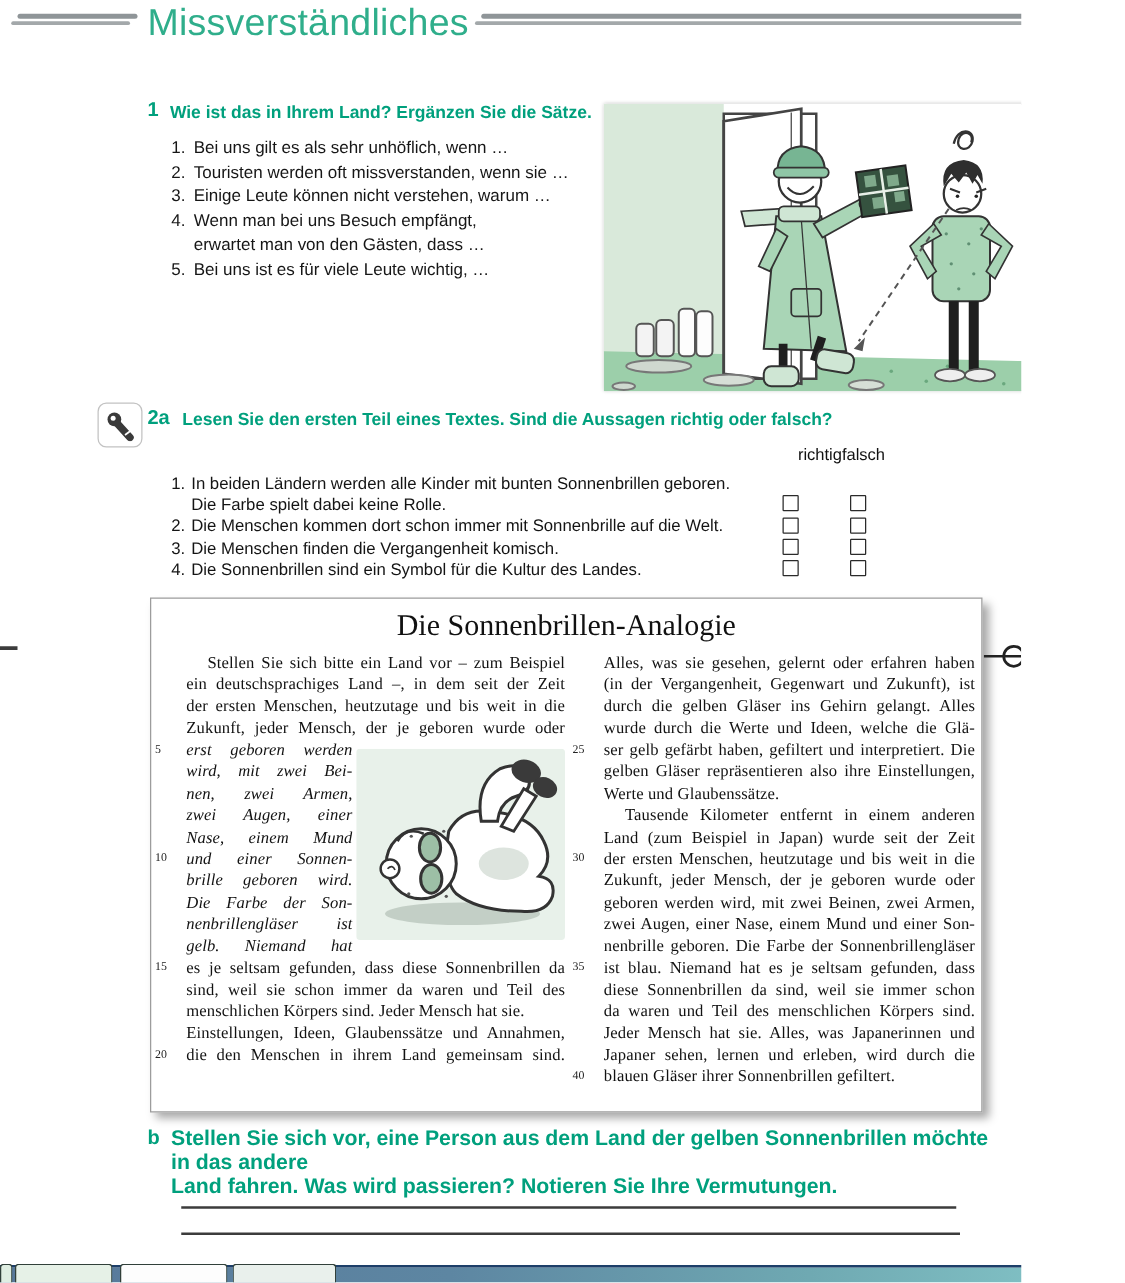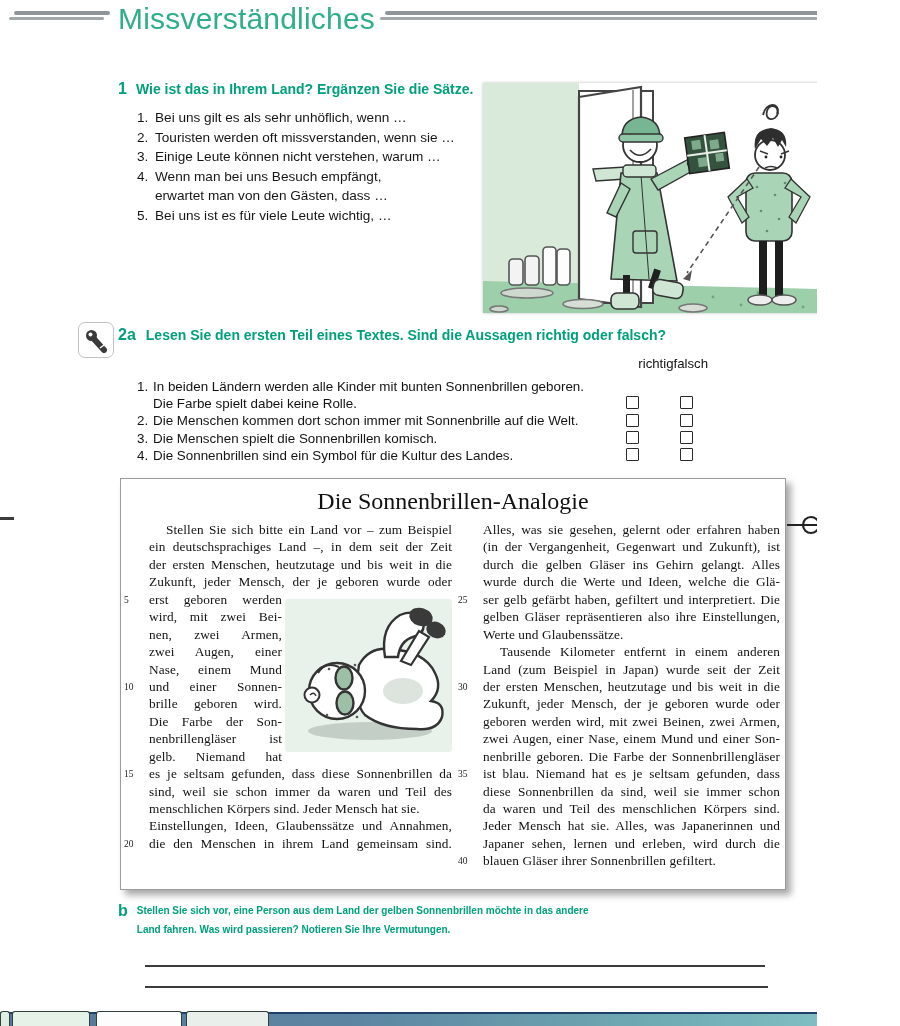--- a/index.html
+++ b/index.html
@@ -48,26 +48,26 @@
   .reading-title{margin-top:9px;text-align:center;font-family:"Liberation Serif",serif;
                  font-size:24px;color:#111;}
   .cols{display:flex;margin-top:7px;padding:0 5px 0 3px;}
   .col{width:328px;position:relative;}
   .col.rightc{width:322px;margin-left:6px;}
   .rl{display:flex;height:17.45px;font-family:"Liberation Serif",serif;font-size:13.3px;color:#121212;gap:12px;}
   .ln{flex:0 0 13px;font-size:9.5px;padding-top:3px;color:#222;}
   .lt{flex:1 1 auto;text-align:justify;text-align-last:justify;letter-spacing:.1px;white-space:nowrap;overflow:hidden;}
   .rl.end .lt{text-align-last:left;}
   .rl.ind .lt{text-indent:17px;}
-  .rl.nar .lt{flex:0 0 133px;}
+  .rl.nar .lt{flex:0 0 133px;font-style:italic;}
   .baby{position:absolute;left:161px;top:77px;width:167px;height:153px;}
 
   
   .exb{position:absolute;left:118px;top:902px;display:flex;gap:9px;width:690px;}
-  .exb .ex-title{font-size:10px;line-height:18.8px;}
+  .exb .ex-title{font-size:17px;line-height:18.8px;}
 
   
   .ans-line{position:absolute;height:0;border-bottom:2px solid #3c3c3c;}
   .ans-line.l1{left:145px;top:965px;width:620px;}
   .ans-line.l2{left:145px;top:986px;width:623px;}
 
   
   .bottom-strip{position:absolute;left:0;top:1012px;width:900px;height:14px;
      background:linear-gradient(90deg,#57789a 0%,#5d86a2 40%,#6fa9b2 72%,#86c8ca 100%);
      border-top:2px solid #1d3f69;}
@@ -256,21 +256,21 @@
         </div>
         <div class="stmt-boxes">
           <span class="cb"></span>
           <span class="cb"></span>
         </div>
       </div>
       <div class="stmt-row">
         <div class="stmt-text">
           <div class="sline">
             <span class="snum">3.</span>
-            <span class="stx">Die Menschen spielt die Sonnenbrillen komisch.</span>
+            <span class="stx">Die Menschen finden die Vergangenheit komisch.</span>
           </div>
 
         </div>
         <div class="stmt-boxes">
           <span class="cb"></span>
           <span class="cb"></span>
         </div>
       </div>
       <div class="stmt-row">
         <div class="stmt-text">

